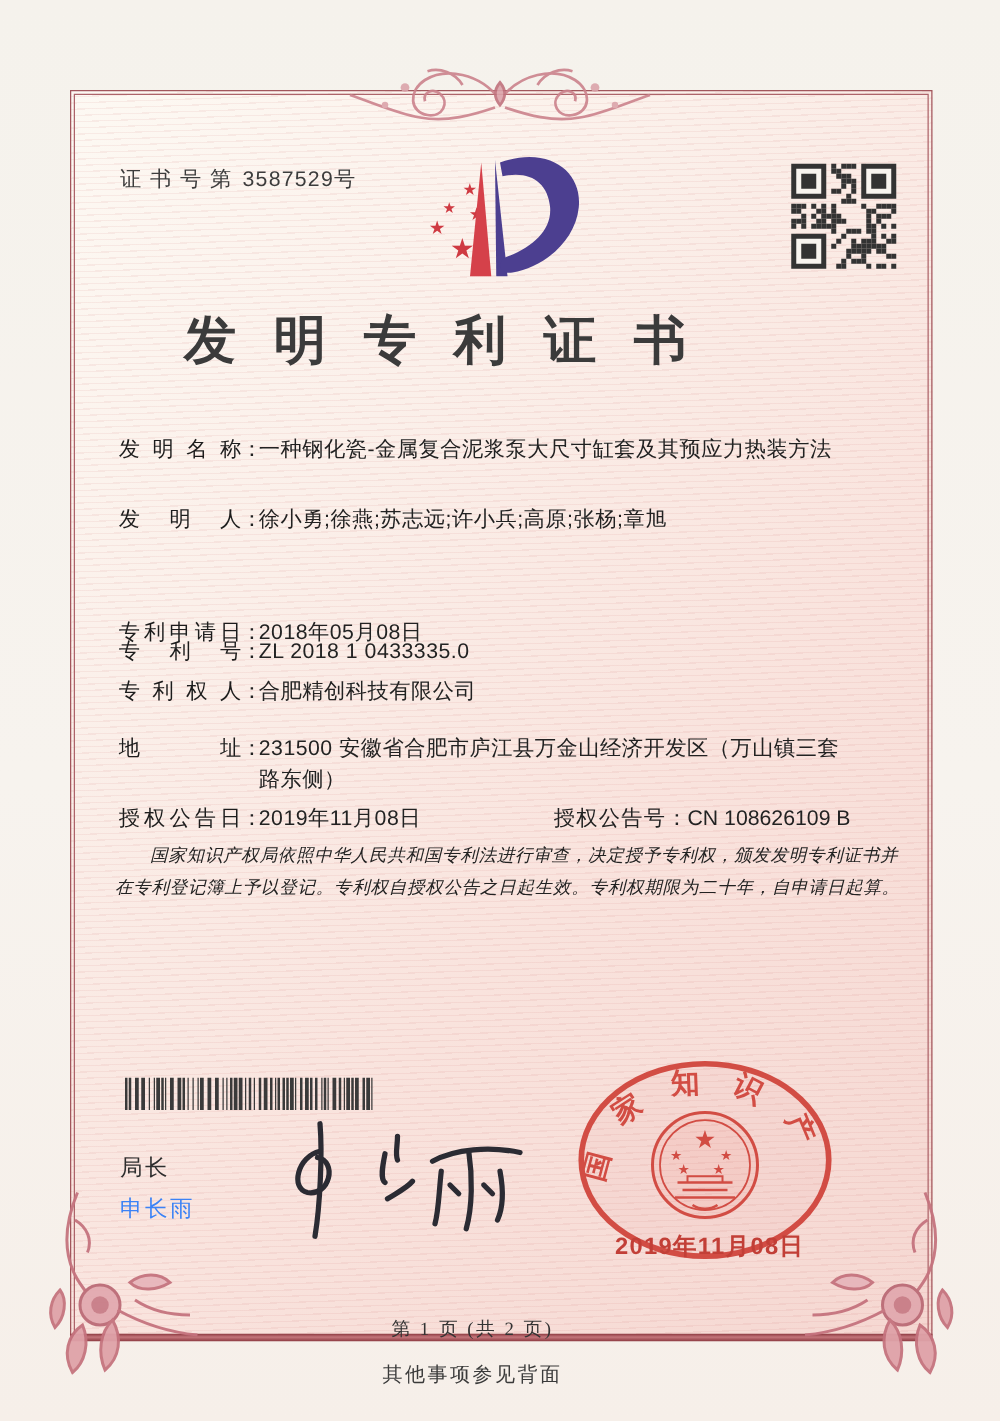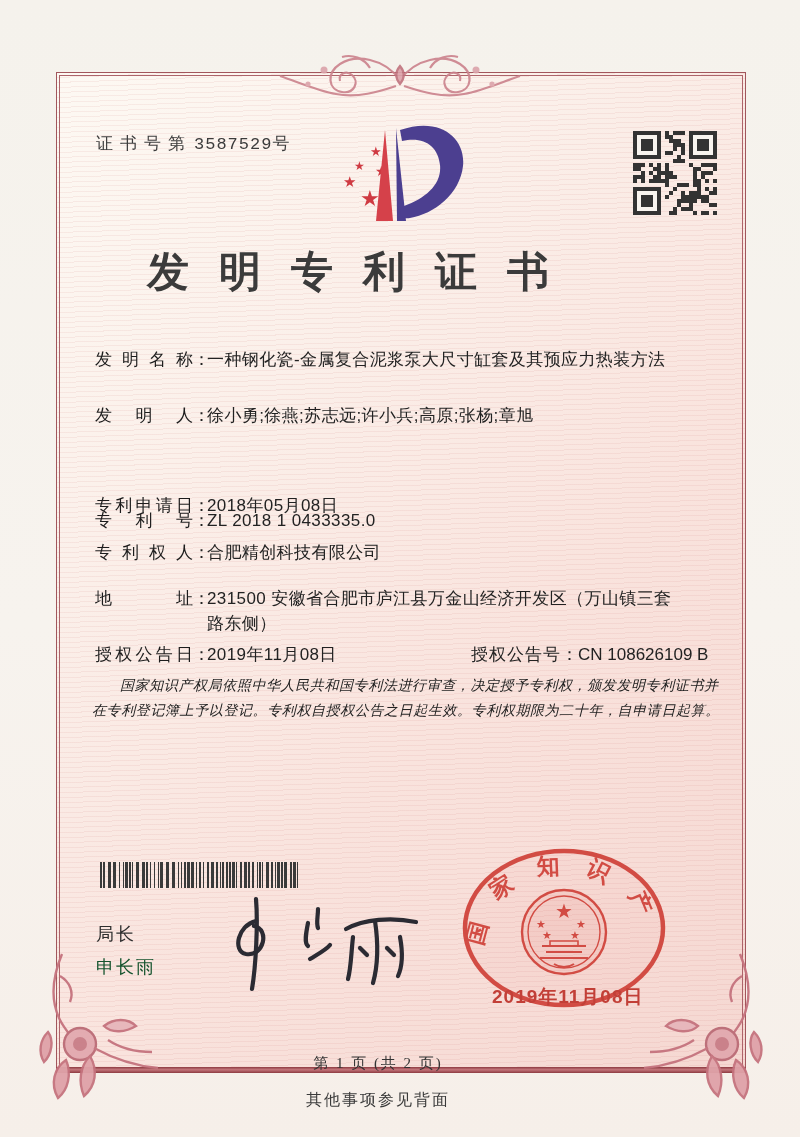--- a/index.html
+++ b/index.html
@@ -12,43 +12,43 @@
   .paper-bg{left:56px;top:72px;width:690px;height:1000px;
     background:linear-gradient(135deg,#fdf9f3 0%,#fbf0ea 30%,#f9e3dd 62%,#f5d7d1 100%);}
   .paper-bg::after{content:"";position:absolute;inset:0;
     background:repeating-linear-gradient(178deg,rgba(205,110,110,0.10) 0 1px,rgba(255,255,255,0) 1px 5px);}
   .frame{left:56px;top:72px;width:690px;height:1000px;border:1px solid #a2565c;box-sizing:border-box;}
   .frame-inner{position:absolute;inset:2px;border:1px solid #ad646a;}
   .bottom-rule{left:56px;top:1067px;width:690px;height:6px;
     background:linear-gradient(180deg,#8d3a41 0%,#c4767b 45%,#8d3a41 100%);}
 
   
-  .cert-no{left:96px;top:132px;font-family:Liberation Mono, monospace;font-size:17px;color:#3c3c3c;}
+  .cert-no{left:96px;top:132px;font-family:Liberation Sans, sans-serif;font-size:17px;color:#3c3c3c;}
   .cert-no .sp{letter-spacing:7px;}
   .cert-no .num{letter-spacing:1px;padding-left:2px;}
   .title{left:0;width:696px;top:244px;text-align:center;font-family:"Liberation Serif",serif;
     font-weight:bold;font-size:42px;color:#3b3b3b;letter-spacing:30px;padding-left:30px;box-sizing:border-box;}
 
   
   .field{left:95px;width:630px;font-size:17px;color:#222;line-height:1.45;}
   .jlabel{display:inline-block;width:98px;text-align:justify;text-align-last:justify;
     vertical-align:top;color:#1c1c1c;}
   .colon{display:inline-block;width:14px;vertical-align:top;}
   .fval{display:inline-block;max-width:480px;vertical-align:top;letter-spacing:0.4px;}
-  .fgroup2{position:absolute;left:376px;top:0;white-space:nowrap;text-align:right;}
+  .fgroup2{position:absolute;left:348px;top:0;white-space:nowrap;text-align:right;}
 
   
   .paras{left:92px;top:674px;width:630px;font-family:"Liberation Serif",serif;font-style:italic;
     font-size:14px;line-height:1.75;color:#222;}
   .paras p{margin:0;text-indent:2em;letter-spacing:0.6px;}
 
   
   .barcode{left:100px;top:862px;width:205px;height:26px;}
   .signer-title{left:96px;top:922px;font-size:18px;color:#2e2e2e;letter-spacing:2px;}
-  .signer-name{left:96px;top:955px;font-size:18px;color:#14532d;letter-spacing:2px;}
+  .signer-name{left:96px;top:955px;font-size:18px;color:#3b82f6;letter-spacing:2px;}
   .signature{left:212px;top:893px;}
   .seal{left:458px;top:846px;}
   .seal-date{left:492px;top:984px;font-size:19px;font-weight:bold;color:#c23f37;letter-spacing:1px;}
   .page-footer{left:0;width:756px;top:1042px;text-align:center;font-family:"Liberation Serif",serif;
     font-size:15px;color:#333;letter-spacing:2px;margin-top:12px;}
   .back-note{left:0;width:756px;top:1090px;text-align:center;font-family:"Liberation Serif",serif;
     font-size:16px;color:#3a3a3a;letter-spacing:2px;}
 
   svg{display:block;}
 </style>

